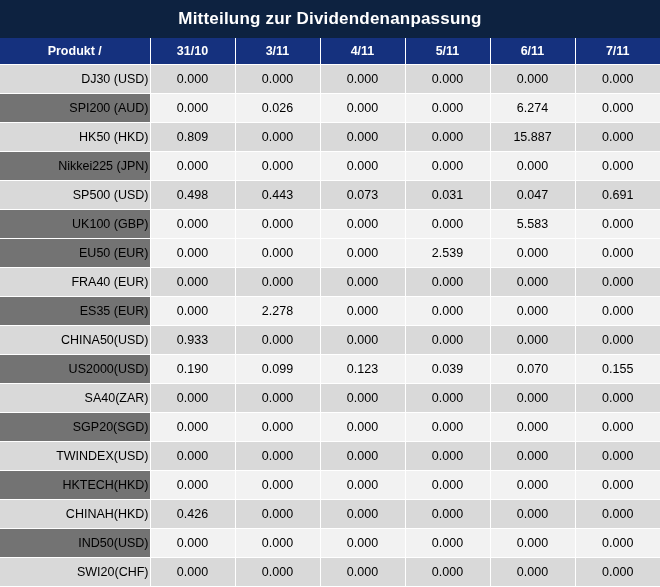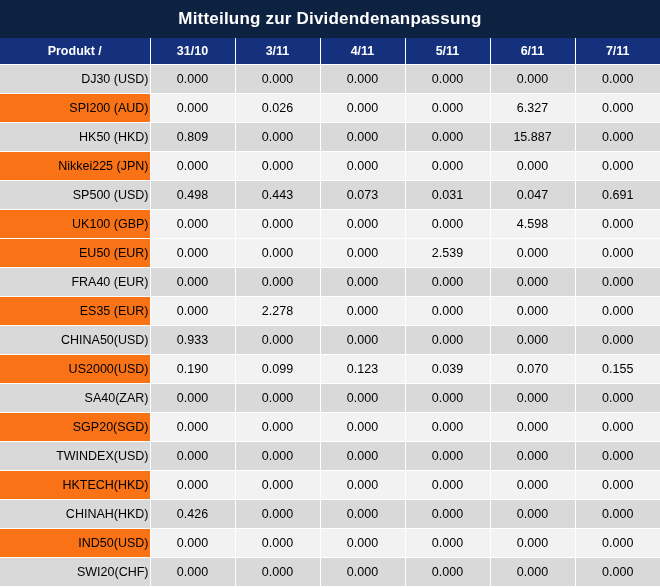--- a/index.html
+++ b/index.html
@@ -58,21 +58,21 @@
     color: #000000;
   }
   tbody td:last-child { border-right: none; }
   td.product {
     font-size: 12.5px;
     color: #000000;
     text-align: right;
   }
   tr.shaded td { background: #d9d9d9; }
   tr.plain td { background: #f2f2f2; }
-  tr.plain td.product { background: #f97316; padding-left: 18px; }
+  tr.plain td.product { background: #737373; padding-left: 18px; }
   td.val.zero { color: #000000; }
   td.val.hi { color: #000000; }
 </style>
 </head>
 <body>
 
 <div class="sheet">
 
   <div class="title-bar">Mitteilung zur Dividendenanpassung</div>
 
@@ -97,21 +97,21 @@
           <td class="val zero">0.000</td>
           <td class="val zero">0.000</td>
           <td class="val zero">0.000</td>
         </tr>
         <tr class="plain">
           <td class="product">SPI200 (AUD)</td>
           <td class="val zero">0.000</td>
           <td class="val hi">0.026</td>
           <td class="val zero">0.000</td>
           <td class="val zero">0.000</td>
-          <td class="val hi">6.327</td>
+          <td class="val hi">6.274</td>
           <td class="val zero">0.000</td>
         </tr>
         <tr class="shaded">
           <td class="product">HK50 (HKD)</td>
           <td class="val hi">0.809</td>
           <td class="val zero">0.000</td>
           <td class="val zero">0.000</td>
           <td class="val zero">0.000</td>
           <td class="val hi">15.887</td>
           <td class="val zero">0.000</td>
@@ -133,21 +133,21 @@
           <td class="val hi">0.031</td>
           <td class="val hi">0.047</td>
           <td class="val hi">0.691</td>
         </tr>
         <tr class="plain">
           <td class="product">UK100 (GBP)</td>
           <td class="val zero">0.000</td>
           <td class="val zero">0.000</td>
           <td class="val zero">0.000</td>
           <td class="val zero">0.000</td>
-          <td class="val hi">4.598</td>
+          <td class="val hi">5.583</td>
           <td class="val zero">0.000</td>
         </tr>
         <tr class="plain">
           <td class="product">EU50 (EUR)</td>
           <td class="val zero">0.000</td>
           <td class="val zero">0.000</td>
           <td class="val zero">0.000</td>
           <td class="val hi">2.539</td>
           <td class="val zero">0.000</td>
           <td class="val zero">0.000</td>

